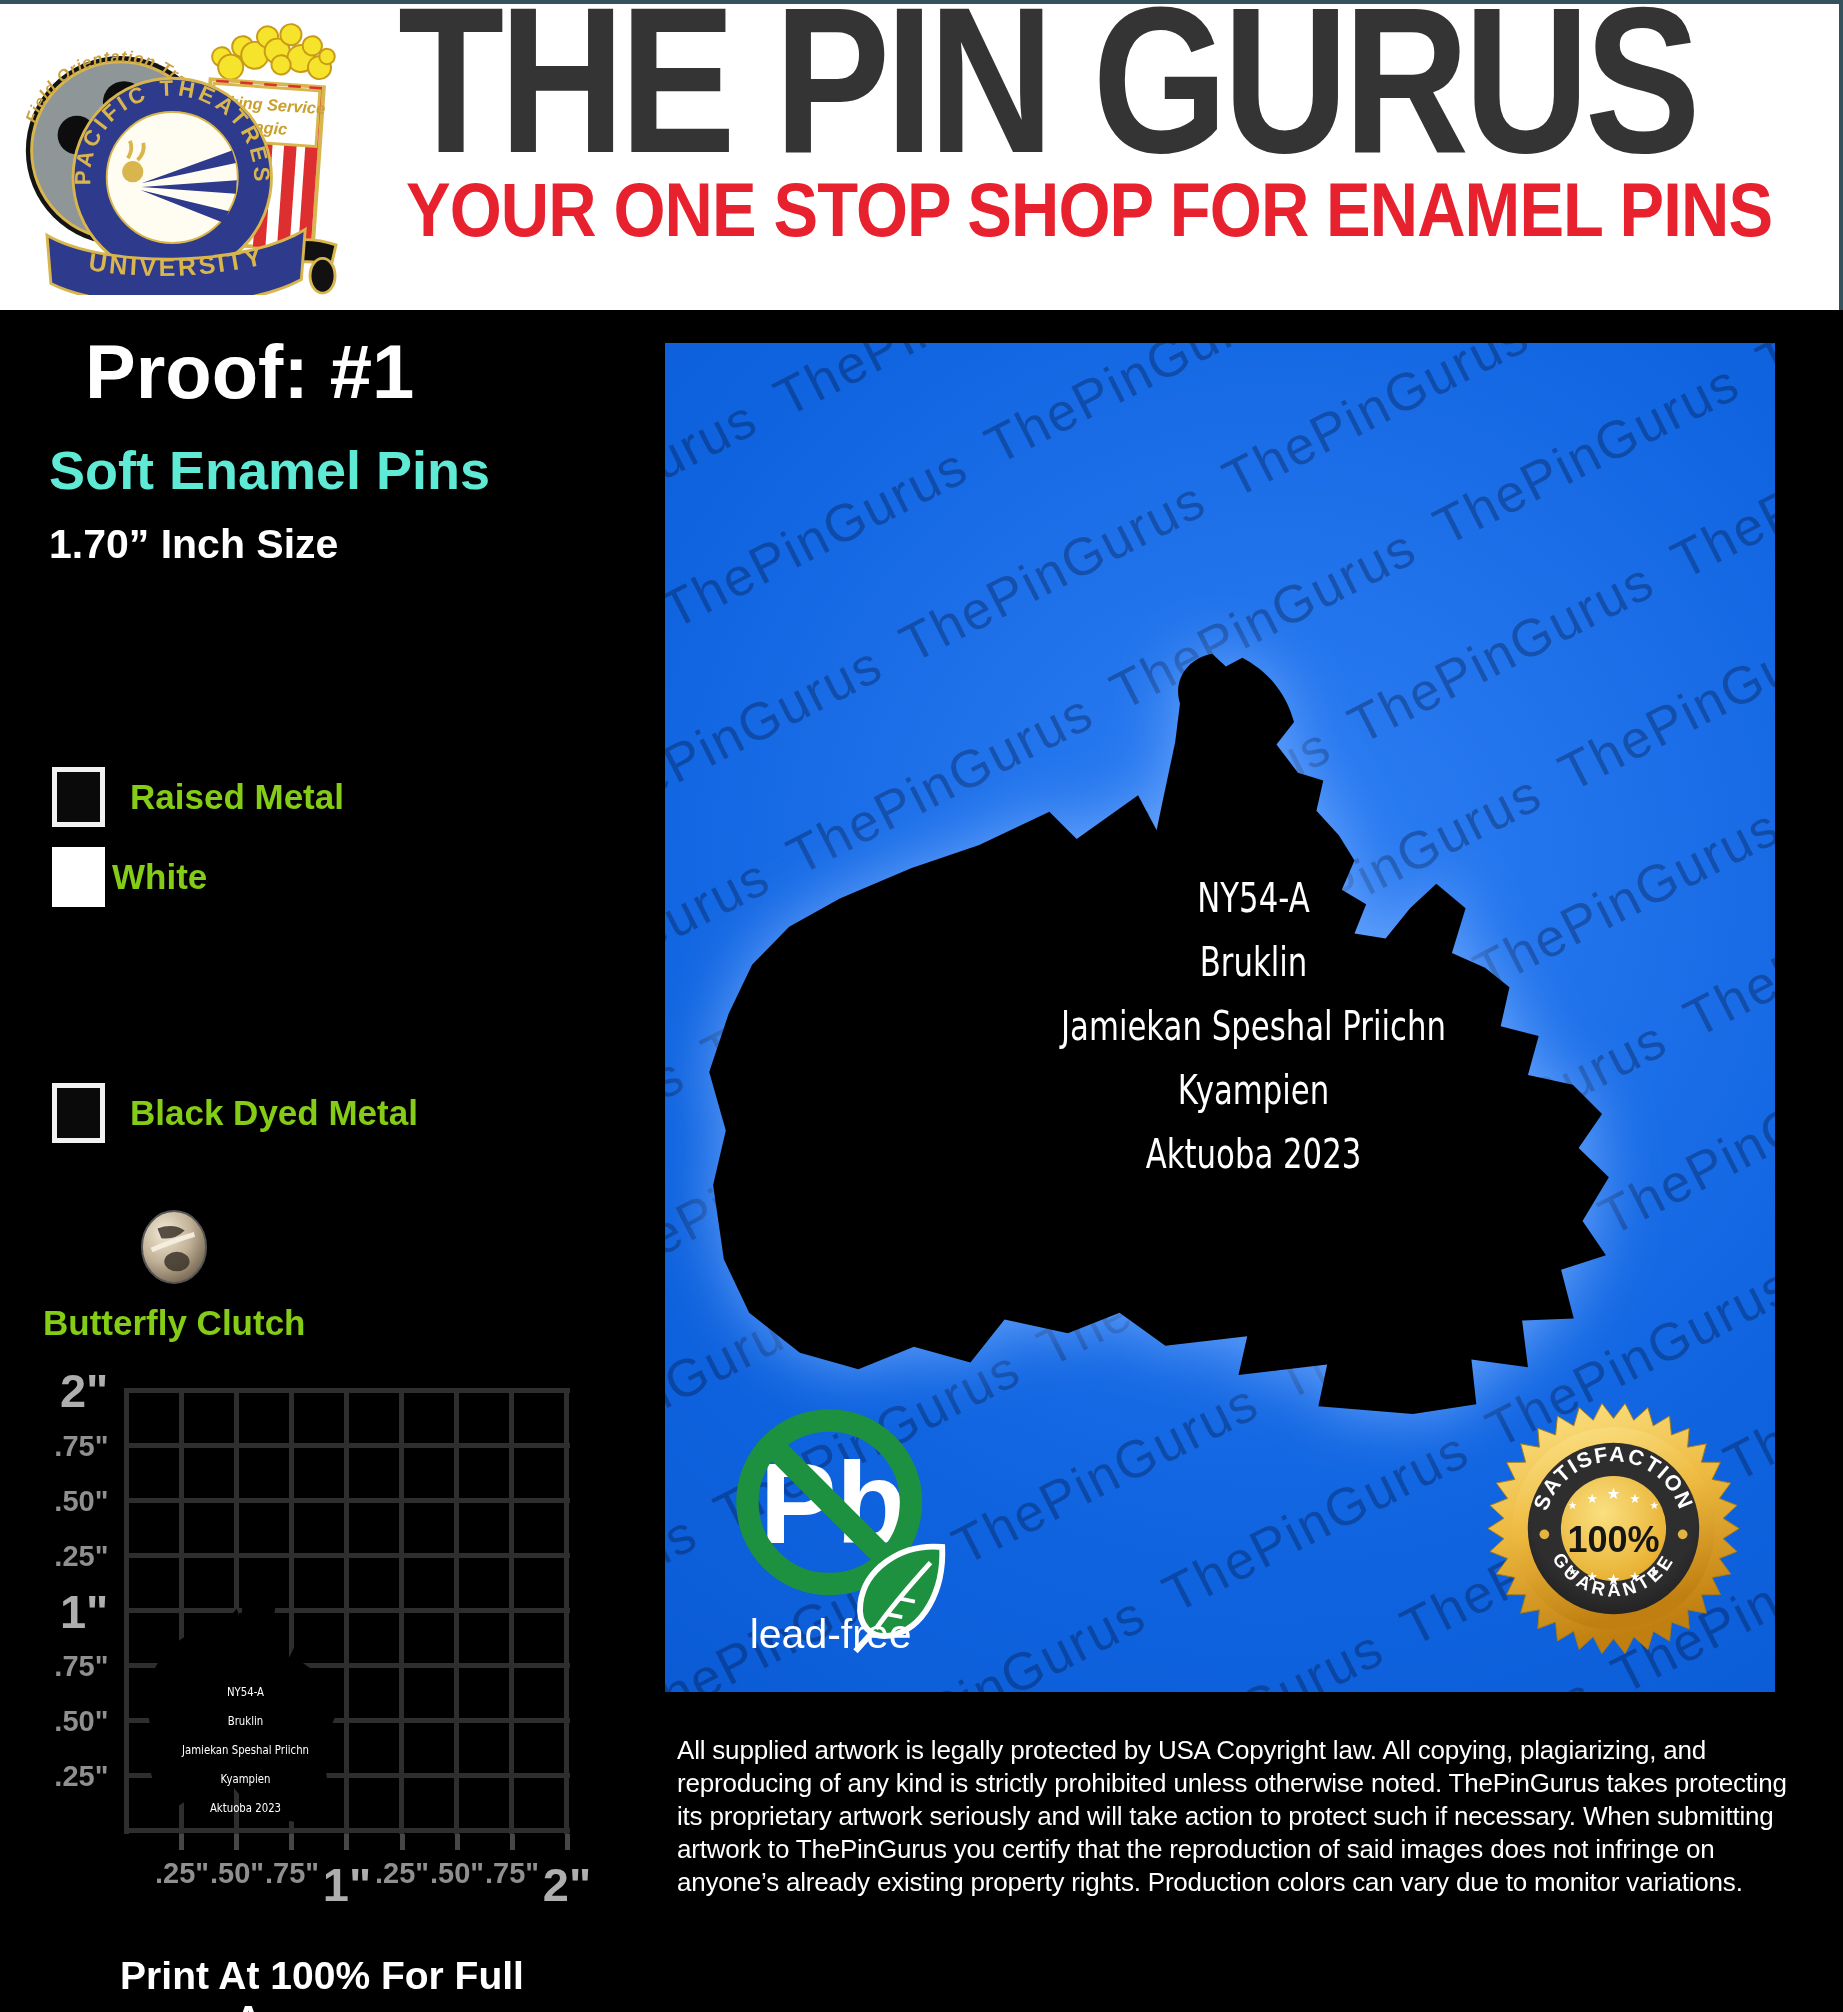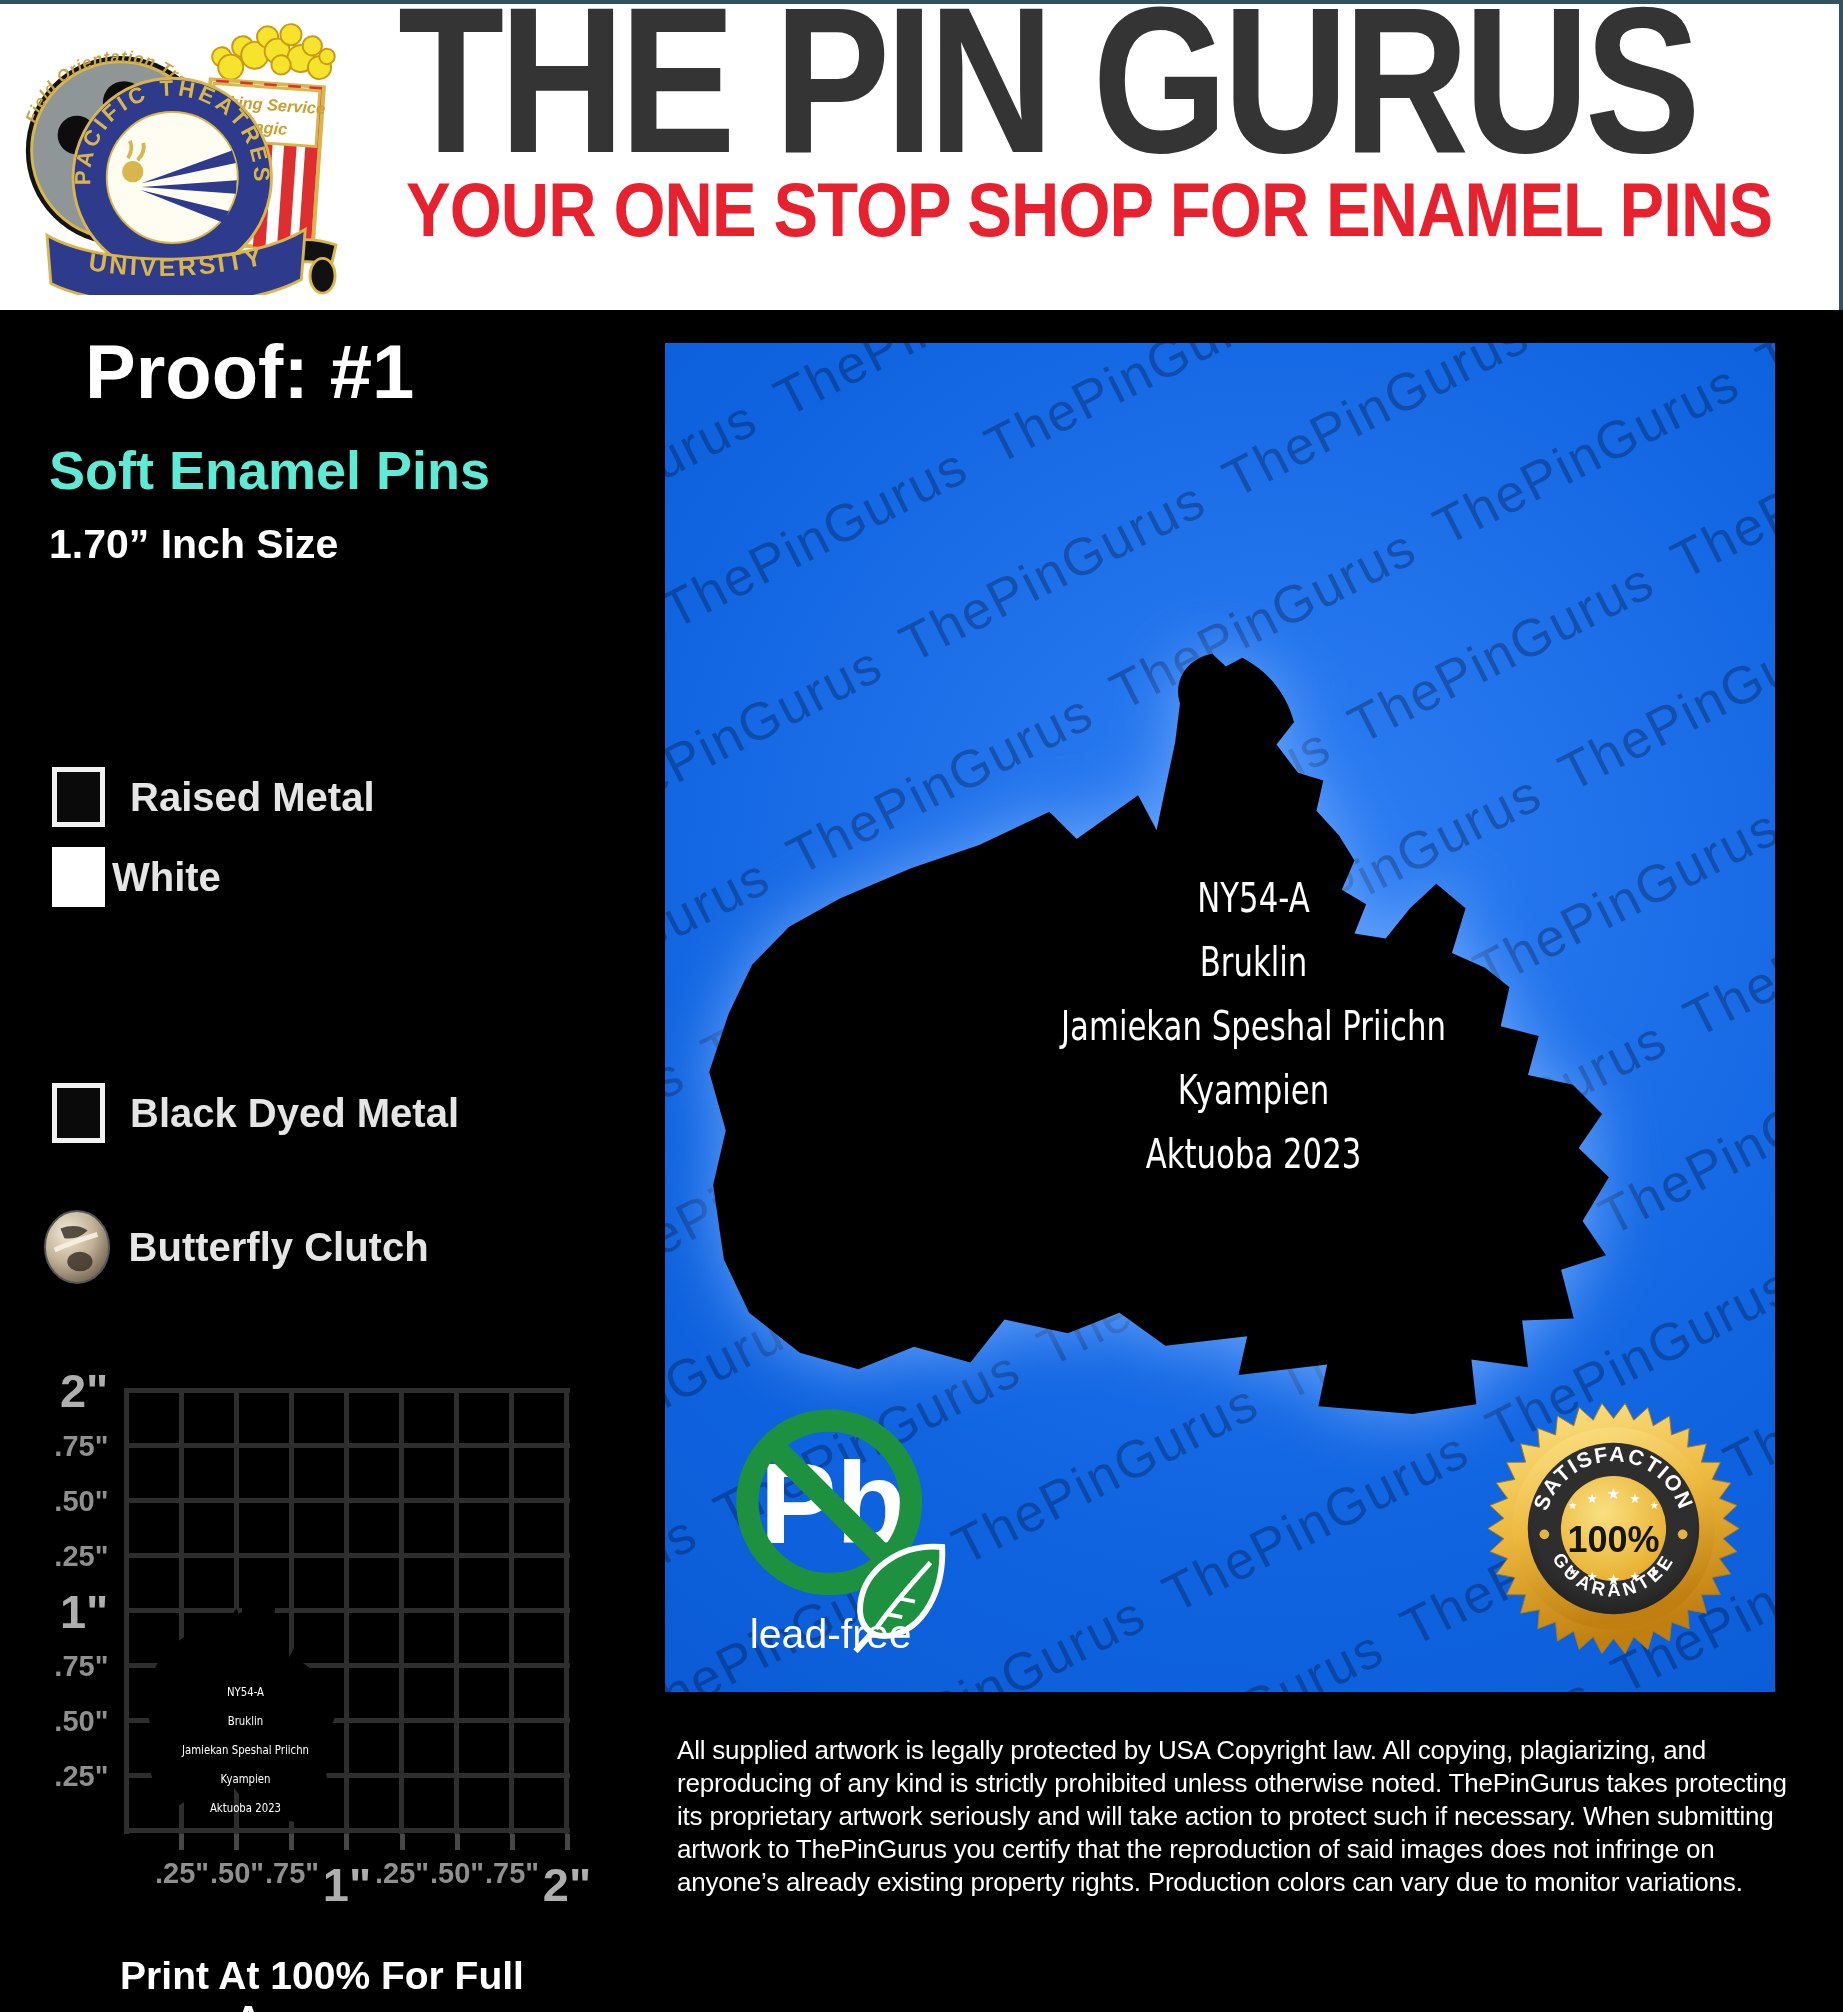--- a/index.html
+++ b/index.html
@@ -18,21 +18,21 @@
   .brand-tagline{position:absolute;left:406px;top:168px;font-size:76px;line-height:1;
        font-weight:bold;color:#e8212e;letter-spacing:-1px;white-space:nowrap;
        transform:scaleX(.88);transform-origin:left top;}
 
   .proof-title{position:absolute;left:45px;top:328px;font-size:76px;font-weight:bold;color:#fff;margin-left:40px;}
   .product-line{position:absolute;left:49px;top:439px;font-size:54px;font-weight:bold;color:#5eead4;}
   .size-line{position:absolute;left:49px;top:521px;font-size:41px;font-weight:bold;color:#fff;}
   .pantone-heading{position:absolute;left:45px;top:659px;font-size:55px;font-weight:bold;color:#fff;}
   .color-row{position:absolute;left:52px;display:flex;align-items:center;gap:25px;}
   .swatch{width:53px;height:60px;border:5.9px solid #fff;box-sizing:border-box;flex:none;}
-  .row-label{font-size:40px;font-weight:bold;color:#e5e5e5;white-space:nowrap;}
+  .row-label{font-size:35px;font-weight:bold;color:#84cc16;white-space:nowrap;}
   .clutch-row{position:absolute;left:43px;display:flex;align-items:center;gap:17.6px;}
   .clutch-icon{width:68px;height:76px;flex:none;}
 
   .size-grid{position:absolute;left:124px;top:1388px;width:446px;height:446px;
        background-image:
          repeating-linear-gradient(to right,#2e2e2e 0 4.9px,transparent 4.9px 55px),
          repeating-linear-gradient(to bottom,#2e2e2e 0 4.9px,transparent 4.9px 55px);}
   .ylab{position:absolute;right:100%;margin-right:15.6px;transform:translateY(-50%);
        color:#8f8f8f;font-size:29px;font-weight:bold;white-space:nowrap;}
   .xlab{position:absolute;top:calc(100% + 23.4px);transform:translateX(-50%);
@@ -157,21 +157,21 @@
   </div>
   <div class="color-row" style="top:847px;gap:7px;">
     <div class="swatch" style="background: rgb(255, 255, 255); border-color: rgb(255, 255, 255);"></div>
     <div class="row-label">White</div>
   </div>
   <div class="color-row" style="top:1083px;">
     <div class="swatch" style="background: rgb(10, 10, 10); border-color: rgb(242, 242, 242);"></div>
     <div class="row-label">Black Dyed Metal</div>
   </div>
 
-  <div class="clutch-row" style="top:1209px;">
+  <div class="clutch-row" style="top:1209px;flex-direction:column;">
     <svg class="clutch-icon" viewBox="0 0 70 78">
       <defs>
         <radialGradient id="met" cx="0.35" cy="0.3" r="0.95">
           <stop offset="0" stop-color="#f3ead6"></stop>
             <stop offset="0.45" stop-color="#c0b096"></stop>
           <stop offset="0.75" stop-color="#7e6f5a"></stop>
             <stop offset="1" stop-color="#3b3226"></stop>
         </radialGradient>
       </defs>
       <ellipse cx="35" cy="39" rx="33" ry="37" fill="url(#met)" stroke="#555" stroke-width="2"></ellipse>

